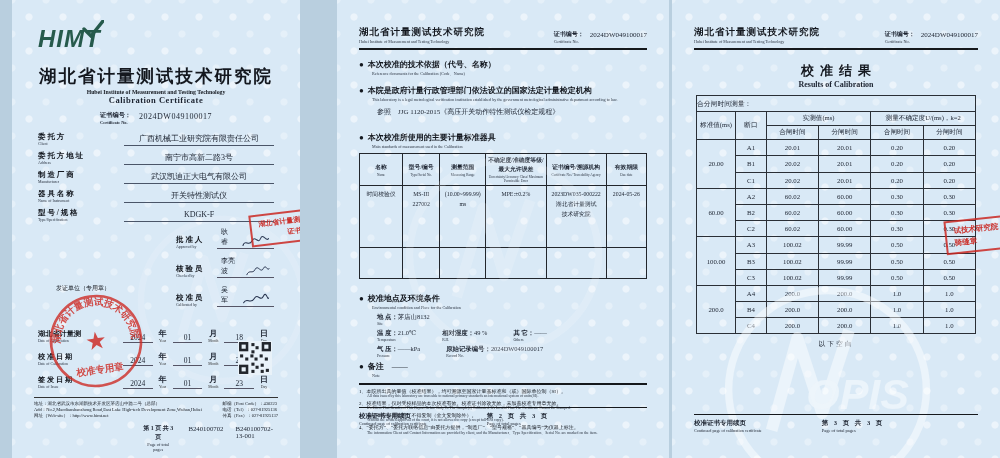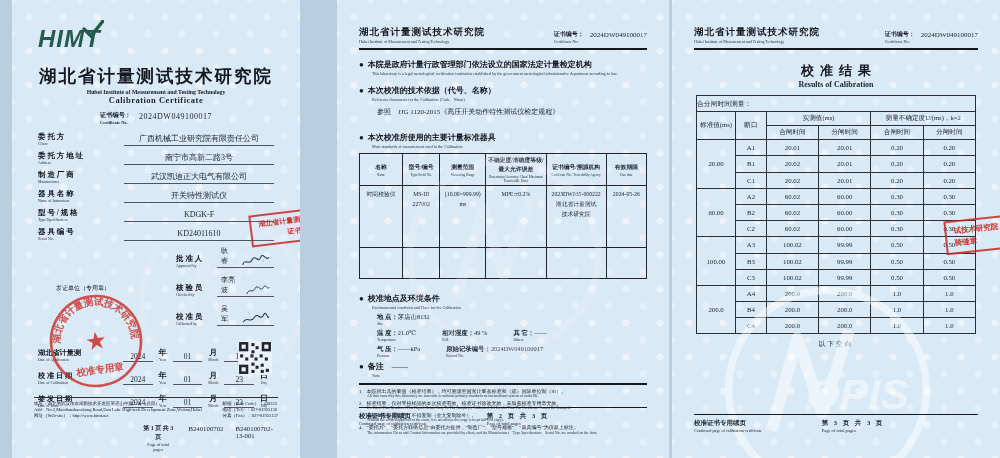--- a/index.html
+++ b/index.html
@@ -200,27 +200,20 @@
           <div class="f-en">Name of Instrument</div>
         </div>
         <div class="f-value">开关特性测试仪</div>
       </div>
       <div class="f-row">
         <div class="f-label">
           <div class="f-cn">型 号 / 规 格</div>
           <div class="f-en">Type/Specification</div>
         </div>
         <div class="f-value">KDGK-F</div>
-      </div>
-      <div class="f-row">
-        <div class="f-label">
-          <div class="f-cn">器 具 编 号</div>
-          <div class="f-en">Serial No.</div>
-        </div>
-        <div class="f-value">KD24011610</div>
       </div>
     </div>
 
     <div class="sigs">
       <div class="sig-row">
         <div class="sig-label">
           <div class="f-cn">批 准 人</div>
           <div class="f-en">Approved by</div>
         </div>
         <div class="sig-line">
@@ -406,26 +399,26 @@
     <div class="ch-right">
       <div class="lbl">
         <div class="cn">证书编号：</div>
         <div class="en">Certificate No.</div>
       </div>
       <div class="num">2024DW049100017</div>
     </div>
   </div>
 
   <div class="bullet">
+    <div class="b-cn"><span class="b-dot">●</span><span>本次校准的技术依据（代号、名称）</span></div>
+    <div class="b-en">Reference documents for the Calibration (Code、Name)</div>
+  </div>
+  <div class="bullet">
     <div class="b-cn"><span class="b-dot">●</span><span>本院是政府计量行政管理部门依法设立的国家法定计量检定机构</span></div>
     <div class="b-en">This laboratory is a legal metrological verification institution established by the government metrological administrative department according to law.</div>
-  </div>
-  <div class="bullet">
-    <div class="b-cn"><span class="b-dot">●</span><span>本次校准的技术依据（代号、名称）</span></div>
-    <div class="b-en">Reference documents for the Calibration (Code、Name)</div>
   </div>
   <div class="ref-line">参照　JJG 1120-2015《高压开关动作特性测试仪检定规程》</div>
 
   <div class="bullet" style="margin-top:15px;">
     <div class="b-cn"><span class="b-dot">●</span><span>本次校准所使用的主要计量标准器具</span></div>
     <div class="b-en">Main standards of measurement used in the Calibration</div>
   </div>
 
   <table class="std-table">
     <colgroup>

